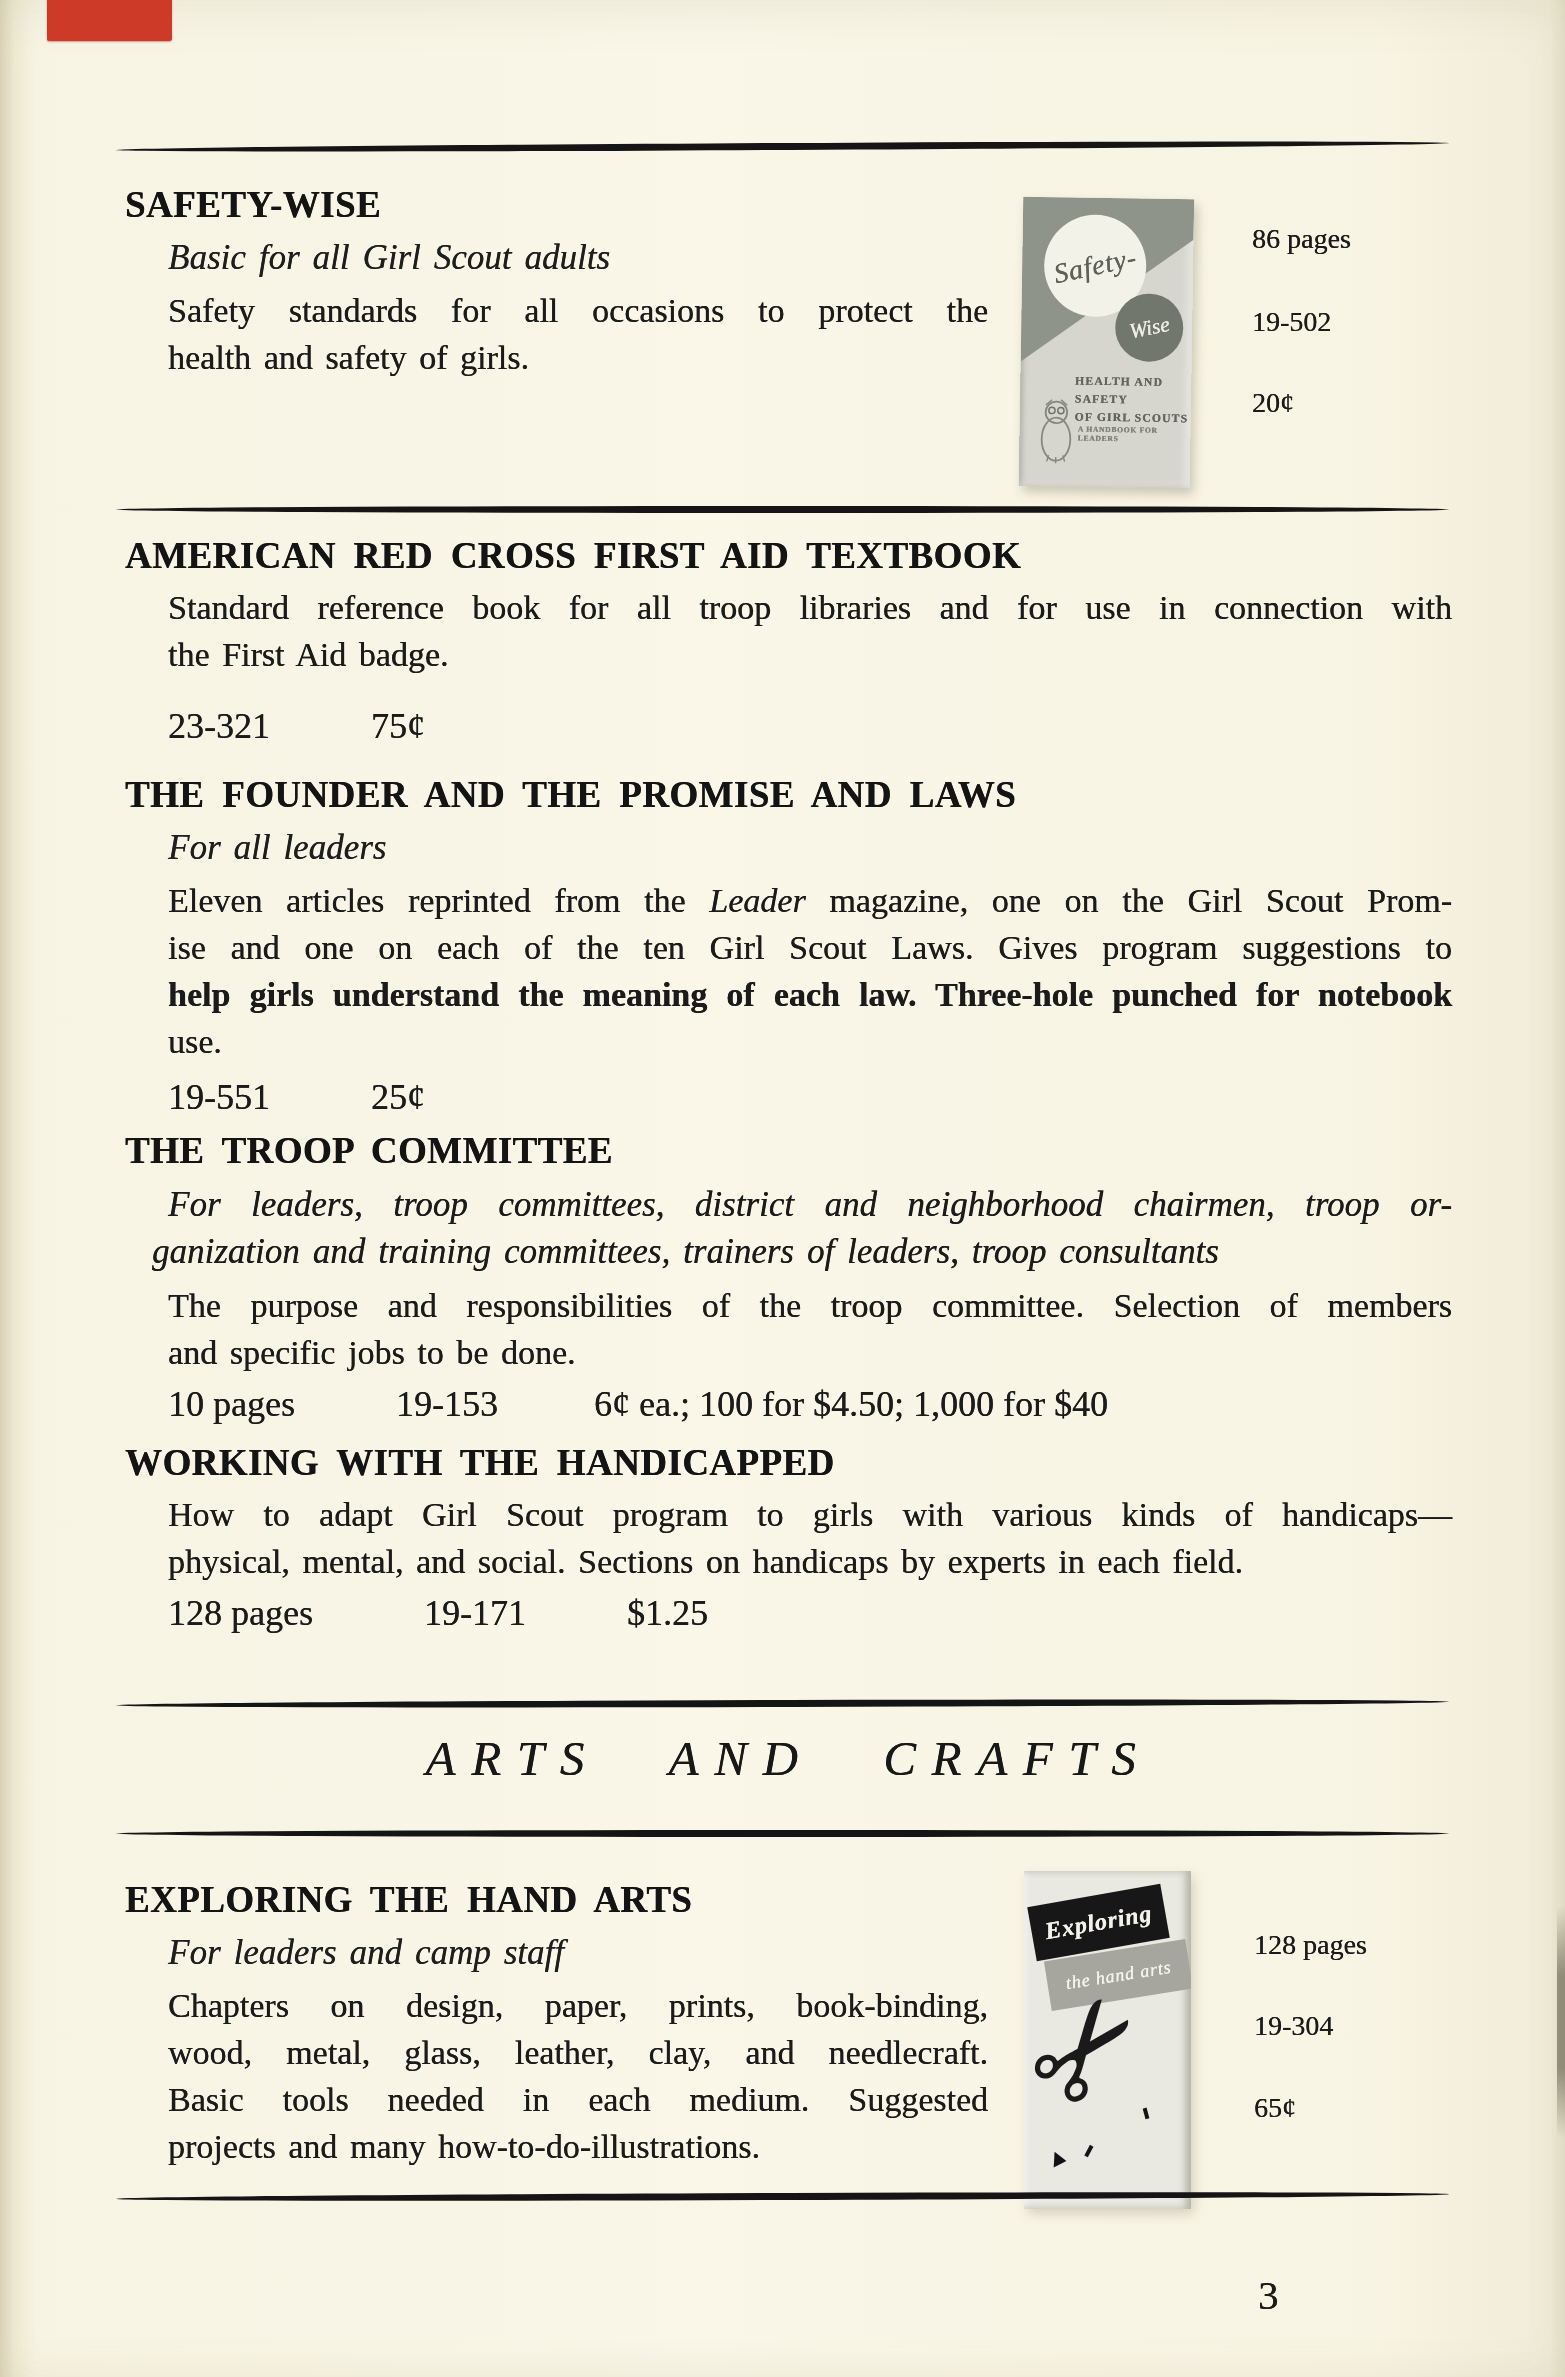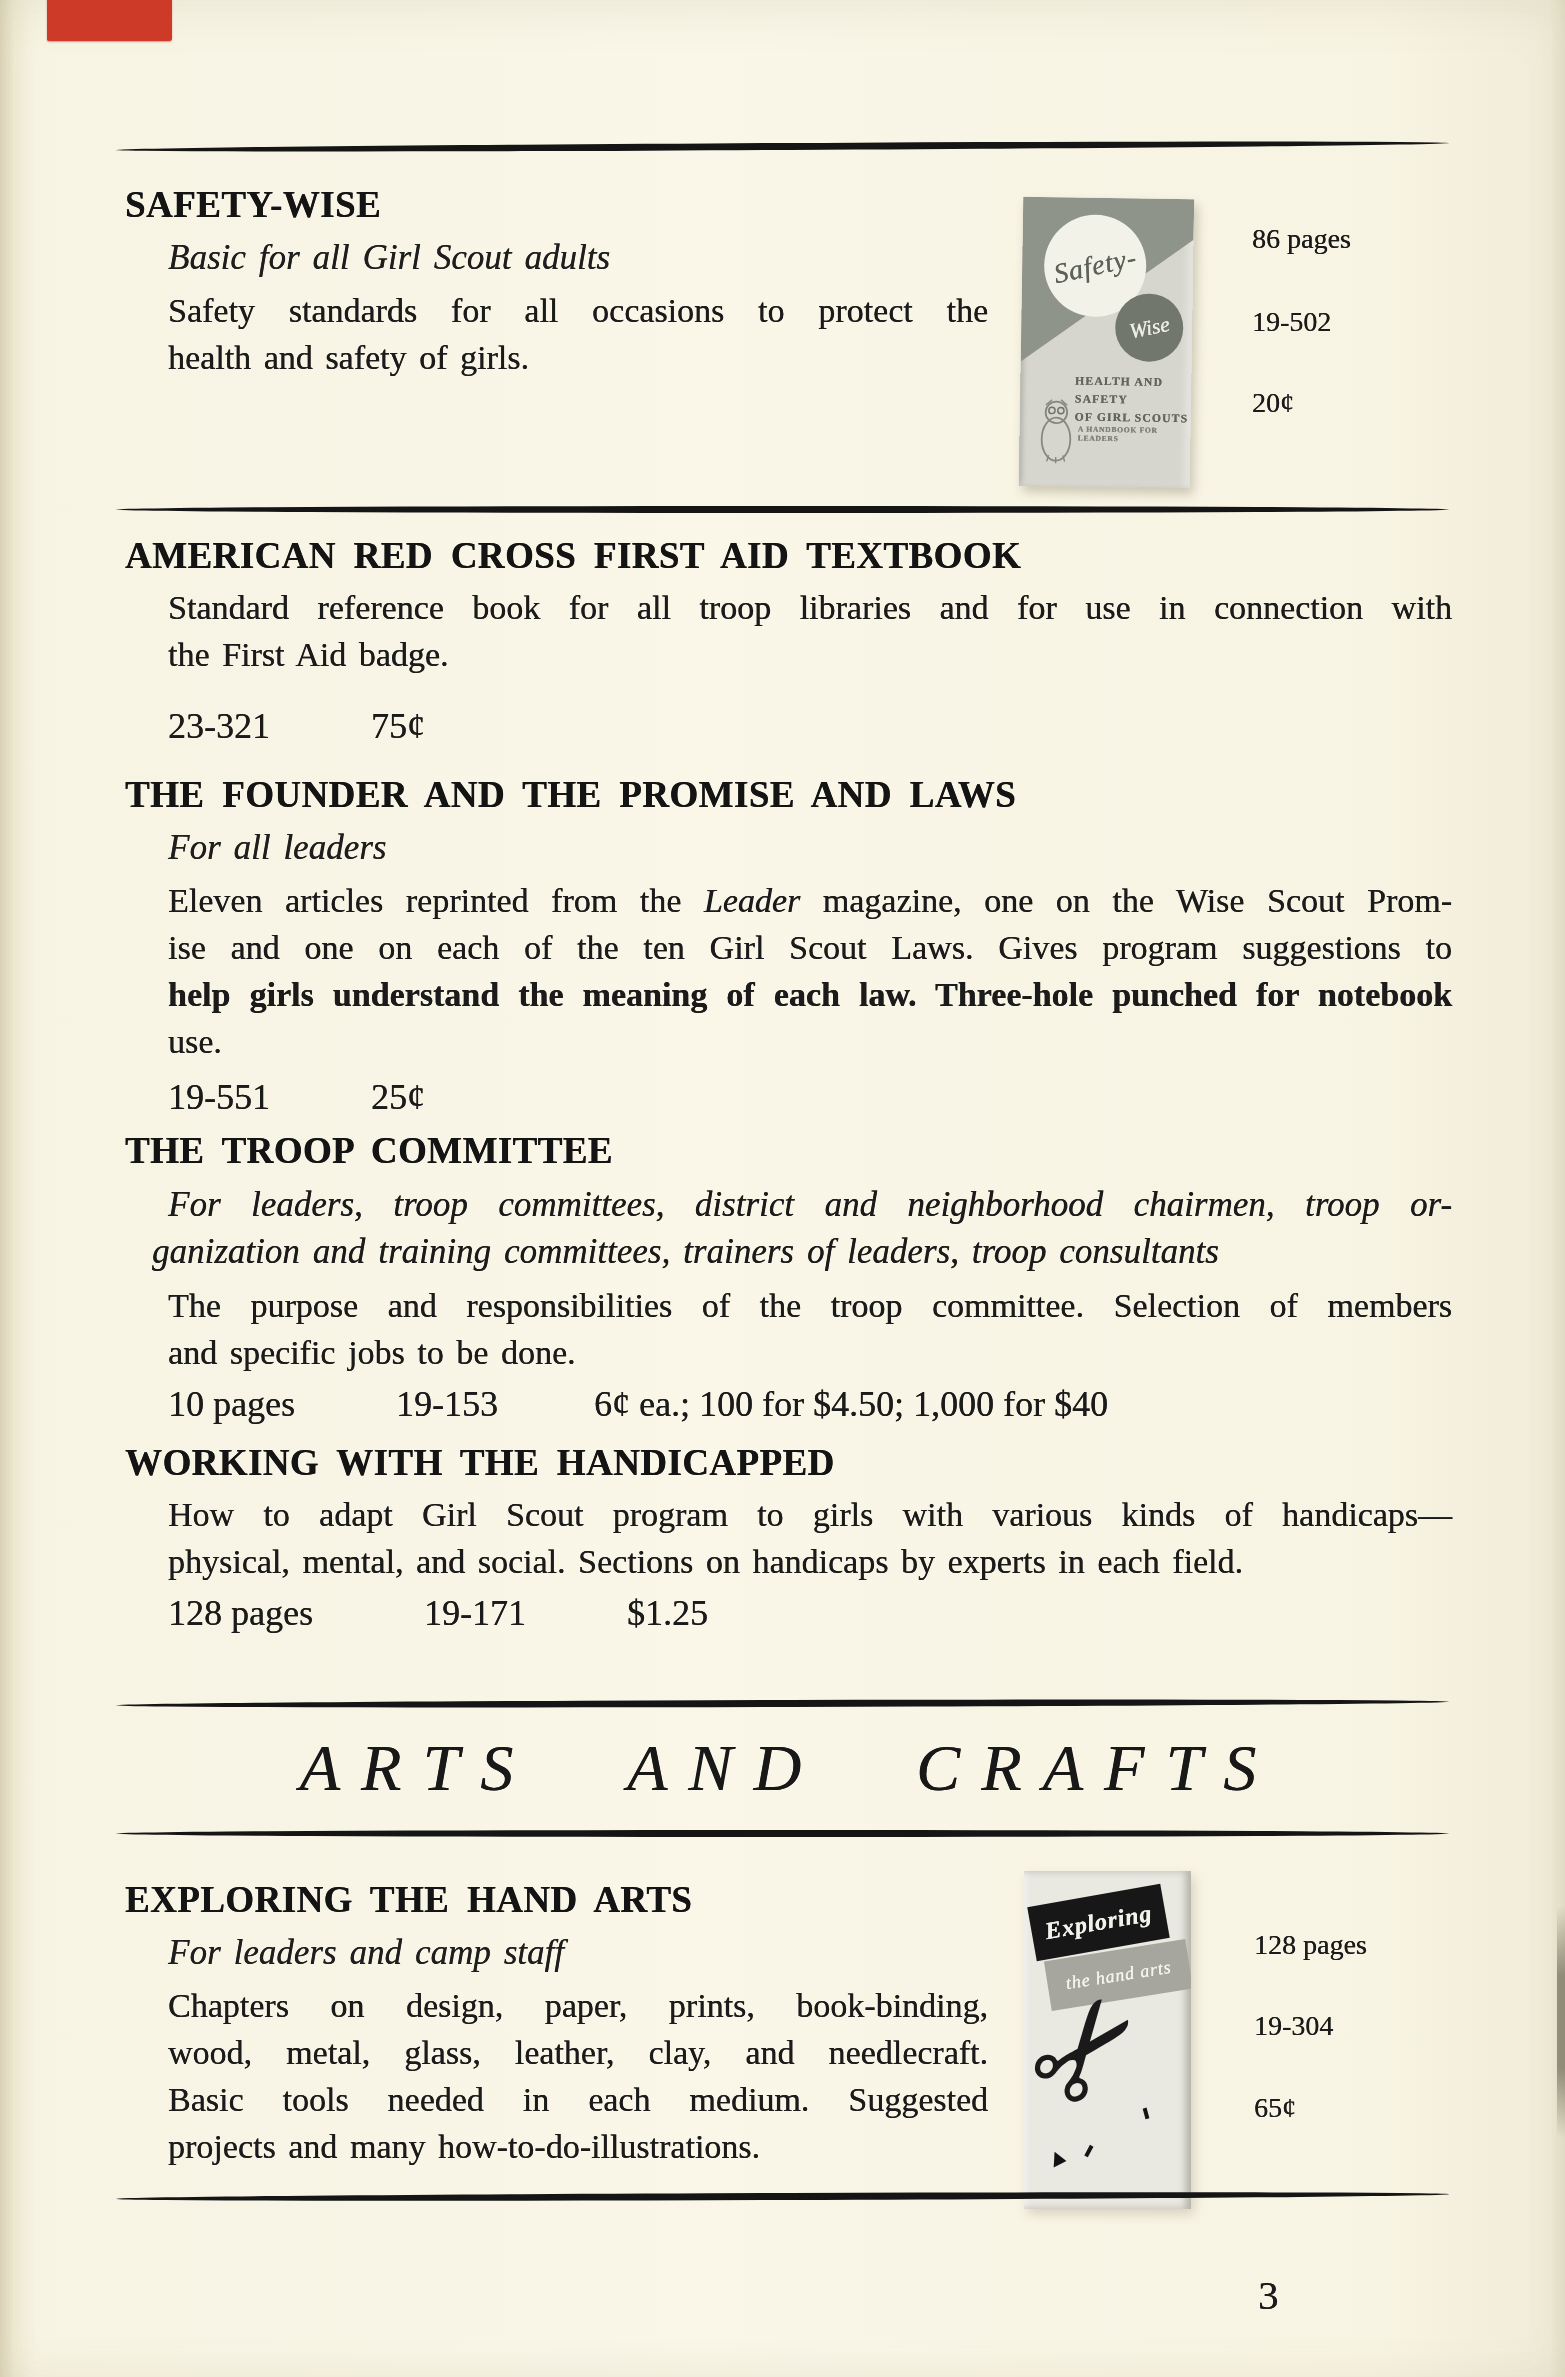--- a/index.html
+++ b/index.html
@@ -35,21 +35,21 @@
   .price-row span{position:absolute;top:0;white-space:nowrap;}
   .pr-2 span:nth-child(1){left:43px;}  .pr-2 span:nth-child(2){left:246px;}
   .pr-3a span:nth-child(1){left:43px;} .pr-3a span:nth-child(2){left:271px;} .pr-3a span:nth-child(3){left:469px;}
   .pr-3b span:nth-child(1){left:43px;} .pr-3b span:nth-child(2){left:299px;} .pr-3b span:nth-child(3){left:502px;}
   .mt30{margin-top:27px;} .mt12{margin-top:10.7px;} .mt8{margin-top:7.1px;}
 
   .info-line{position:absolute;font-size:28px;white-space:nowrap;}
 
   .divider-heading{
     position:absolute;left:125px;top:1730px;width:1327px;
-    text-align:center;font-style:italic;font-size:66px;
+    text-align:center;font-style:italic;font-size:49px;
     letter-spacing:0.32em;word-spacing:0.85em;color:#181818;
   }
 
   
   .book1{
     position:absolute;left:1021px;top:198px;width:171px;height:289px;
     background:#d7d6ce;transform:rotate(0.9deg);
     box-shadow:3.6px 6.2px 10.7px rgba(90,80,50,0.28), inset -4.5px 0 8px rgba(255,255,255,0.45), inset 2.7px 0 5.3px rgba(60,60,50,0.25);
     overflow:hidden;
   }
@@ -152,21 +152,21 @@
     <div class="para w1442" style="margin-top:0;">the First Aid badge.</div>
     <div class="price-row pr-2 mt30">
       <span>23-321</span>
       <span>75¢</span>
     </div>
   </div>
 
   <div class="sec" style="top:773px;">
     <div class="title">THE FOUNDER AND THE PROMISE AND LAWS</div>
     <div class="subtitle">For all leaders</div>
-    <div class="para w1442 just"><span>Eleven articles reprinted from the</span> <span class="em">Leader</span> <span>magazine, one on the Wise Scout Prom-</span></div>
+    <div class="para w1442 just"><span>Eleven articles reprinted from the</span> <span class="em">Leader</span> <span>magazine, one on the Girl Scout Prom-</span></div>
     <div class="para w1442 just" style="margin-top:0;">ise and one on each of the ten Girl Scout Laws. Gives program suggestions to</div>
     <div class="para w1442 just" style="margin-top:0;font-weight:bold;">help girls understand the meaning of each law. Three-hole punched for notebook</div>
     <div class="para w1442" style="margin-top:0;">use.</div>
     <div class="price-row pr-2 mt12">
       <span>19-551</span>
       <span>25¢</span>
     </div>
   </div>
 
   <div class="sec" style="top:1129px;">

